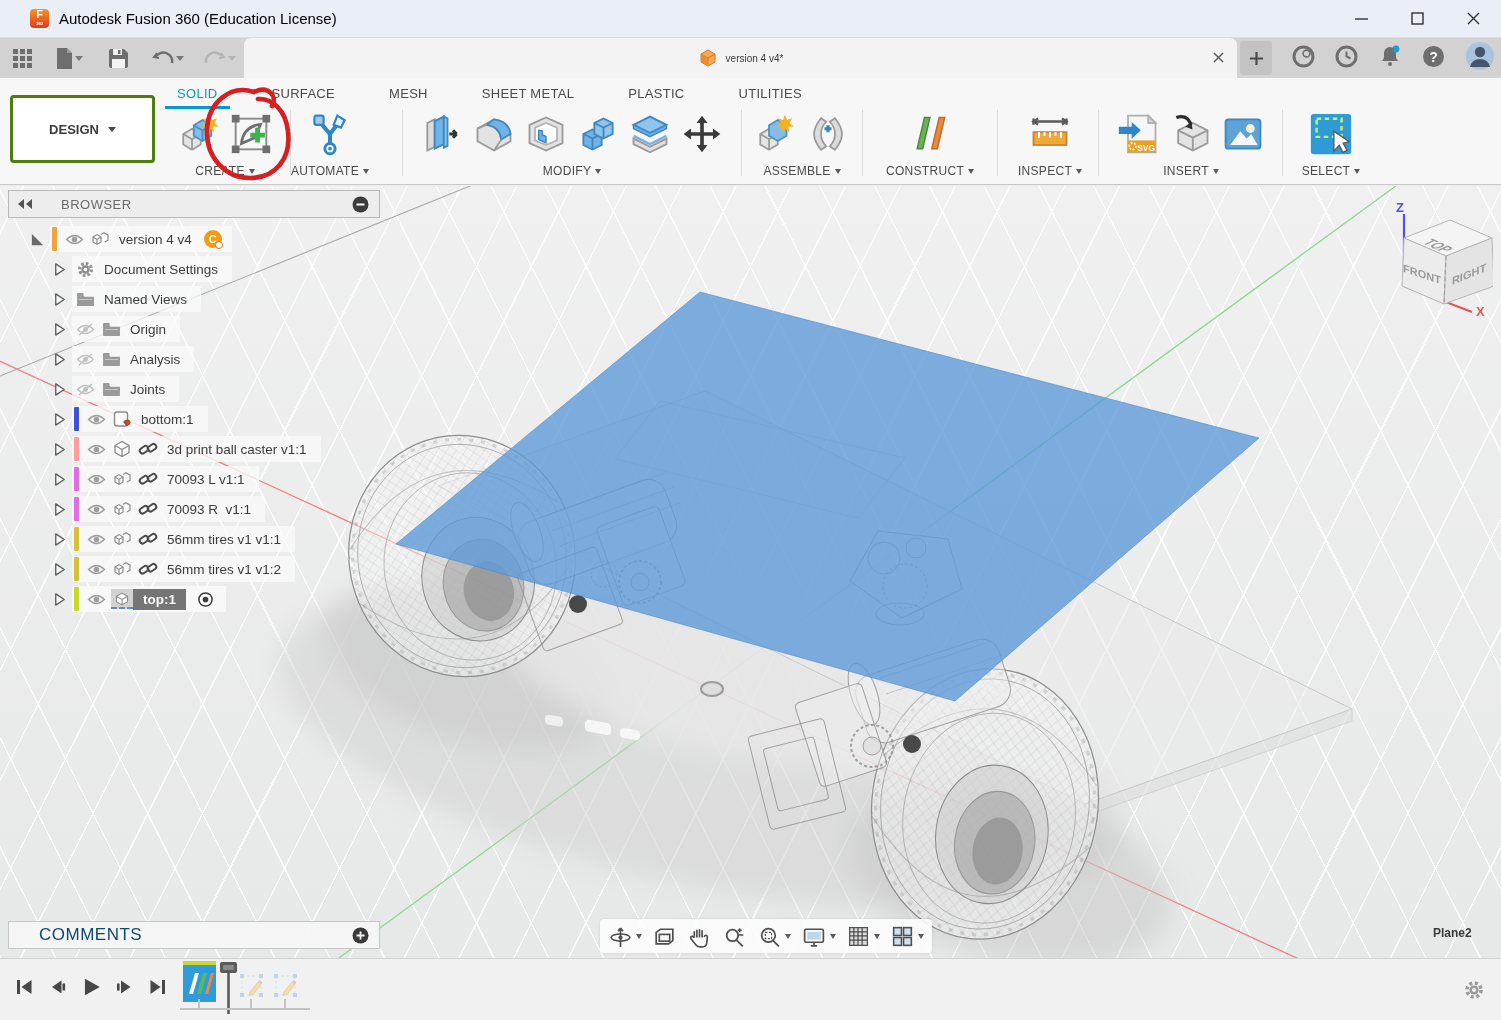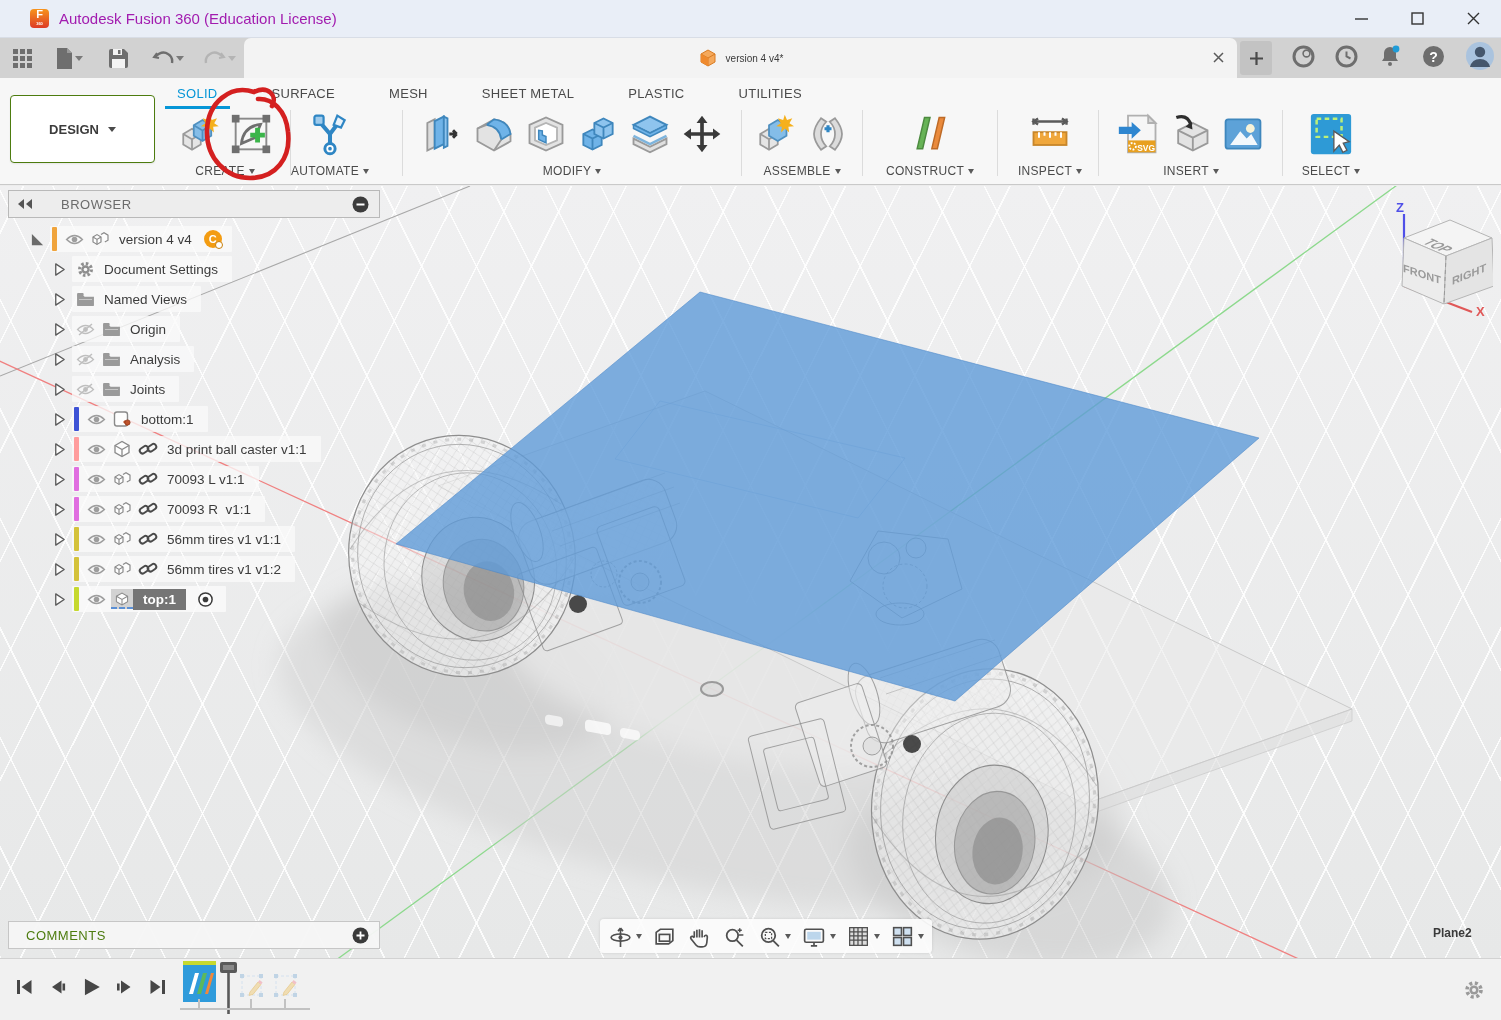--- a/index.html
+++ b/index.html
@@ -6,21 +6,21 @@
   html,body { width:1501px; height:1020px; overflow:hidden;
     font-family:"Liberation Sans", sans-serif; background:#ececec; }
 
   
   .titlebar { position:absolute; left:0; top:0; width:1501px; height:38px;
     background:#e9eef7; border-bottom:1px solid #d8dde6; display:flex; align-items:center; }
   .appicon { width:19px; height:19px; margin-left:30px; border-radius:4px;
     background:linear-gradient(#f7941d,#dd3b27); color:#fff; font-weight:bold;
     font-size:11px; display:flex; flex-direction:column; align-items:center; justify-content:center; line-height:10px; }
   .appicon small{ font-size:4px; }
-  .apptitle { margin-left:10px; font-size:15px; color:#a21caf; }
+  .apptitle { margin-left:10px; font-size:15px; color:#000000; }
   .winbtns { margin-left:auto; display:flex; height:100%; }
   .winbtn { width:56px; height:100%; display:flex; align-items:center; justify-content:center; }
   .winbtn svg{ display:block; }
 
   
   .tabstrip { position:absolute; left:0; top:38px; width:1501px; height:40px; background:#d2d2d2; }
   .quickbar { position:absolute; left:0; top:0; height:40px; display:flex; align-items:center; gap:6px; padding-left:10px; }
   .qitem { display:flex; align-items:center; gap:2px; padding:4px 3px; }
   .caret { width:0; height:0; border-left:4px solid transparent; border-right:4px solid transparent;
     border-top:5px solid #7a7a7a; display:inline-block; }
@@ -29,21 +29,21 @@
   .doctab .label{ font-size:10px; color:#3a3a3a; }
   .tabclose { position:absolute; right:12px; top:12px; }
   .plusbtn { position:absolute; left:1240px; top:3px; width:32px; height:34px; background:#c3c3c3;
     border-radius:3px; display:flex; align-items:center; justify-content:center; }
   .striconbar { position:absolute; right:6px; top:0; height:40px; display:flex; align-items:center; gap:20px; }
 
   
   .ribbon { position:absolute; left:0; top:78px; width:1501px; height:107px; background:#f7f7f7;
     border-bottom:1px solid #c9c9c9; }
   .designbtn { position:absolute; left:10px; top:17px; width:145px; height:68px; background:#fff;
-    border:1px solid #4d7c0f; border-radius:4px; box-shadow:0 1px 2px rgba(0,0,0,.07);
+    border:3px solid #4d7c0f; border-radius:4px; box-shadow:0 1px 2px rgba(0,0,0,.07);
     display:flex; align-items:center; justify-content:center; gap:9px;
     font-size:13px; font-weight:bold; color:#3c3c3c; }
   .rtabs { position:absolute; left:165px; top:4px; display:flex; font-size:13px; color:#4a4a4a; }
   .rtab { padding:4px 12px 5px; margin-right:30px; border-bottom:3px solid transparent; letter-spacing:.3px; }
   .rtab.active { color:#0696d7; border-bottom-color:#0696d7; }
   .rgroup { position:absolute; top:28px; height:76px; }
   .gicons { height:56px; display:flex; align-items:center; justify-content:center; gap:4px; }
   .glabel { height:18px; display:flex; align-items:center; justify-content:center; gap:4px;
     font-size:12px; color:#4a4a4a; letter-spacing:.3px; }
   .glabel .caret{ border-top-color:#5a5a5a; border-left-width:3.5px; border-right-width:3.5px; }
@@ -86,21 +86,21 @@
 
   
   .navbar { position:absolute; left:600px; top:733px; height:34px; background:rgba(252,252,252,.9);
     border-radius:4px; display:flex; align-items:center; padding:0 8px; gap:10px; box-shadow:0 0 3px rgba(0,0,0,.12); }
   .navitem { display:flex; align-items:center; gap:3px; }
   .navitem .caret{ border-top-color:#5a5a5a; border-left-width:3.5px; border-right-width:3.5px; }
 
   
   .comments { position:absolute; left:8px; top:735px; width:372px; height:28px; background:rgba(246,246,246,.95);
     border:1px solid #c6c6c6; display:flex; align-items:center; }
-  .comments .ctext{ margin-left:17px; font-size:13px; color:#4d7c0f; letter-spacing:.5px; }
+  .comments .ctext{ margin-left:30px; font-size:17px; color:#0c4a6e; letter-spacing:.5px; }
   .comments .cplus{ margin-left:auto; margin-right:10px; }
 
   
   .timeline { position:absolute; left:0; top:958px; width:1501px; height:62px; background:#f1f1f1;
     border-top:1px solid #d2d2d2; }
   .playctrls { position:absolute; left:14px; top:17px; display:flex; gap:12px; align-items:center; }
   .tl-track { position:absolute; left:180px; top:49px; width:130px; height:2px; background:#c2c2c2; }
   .tl-stub { position:absolute; top:40px; width:2px; height:10px; background:#c2c2c2; }
   .tl-chip1 { position:absolute; left:183px; top:6px; width:33px; height:37px; }
   .tl-bar { position:absolute; left:183px; top:2px; width:33px; height:5px; background:#c6d92f; }

